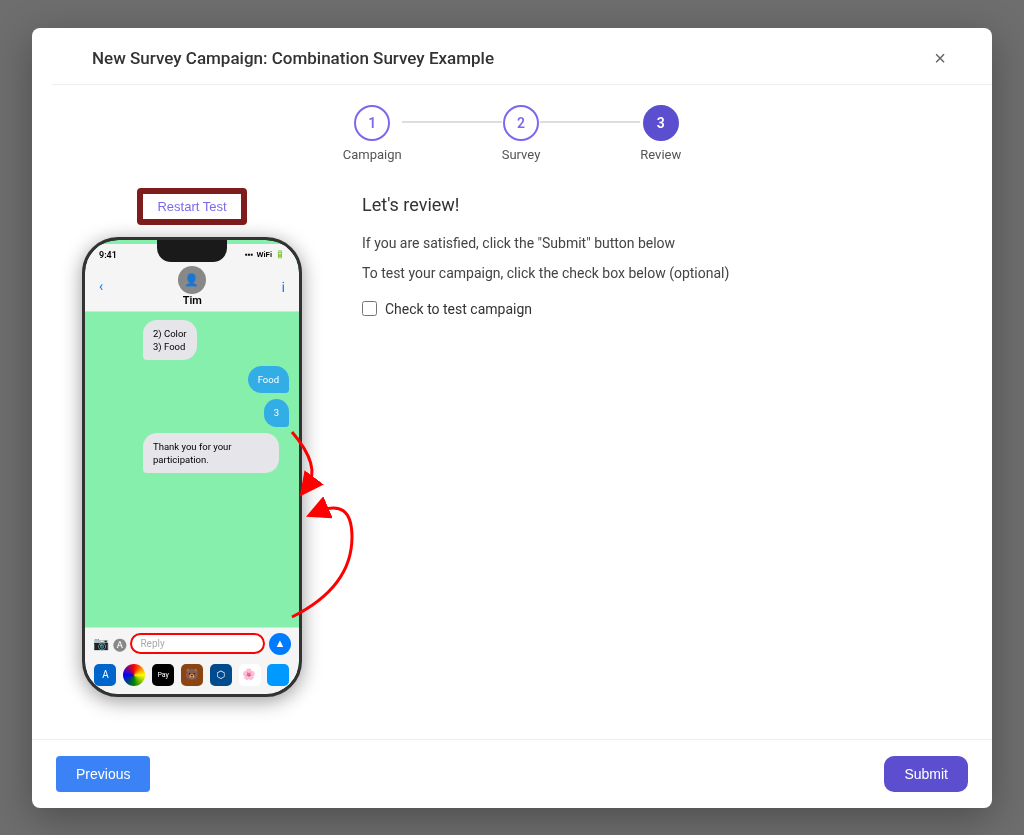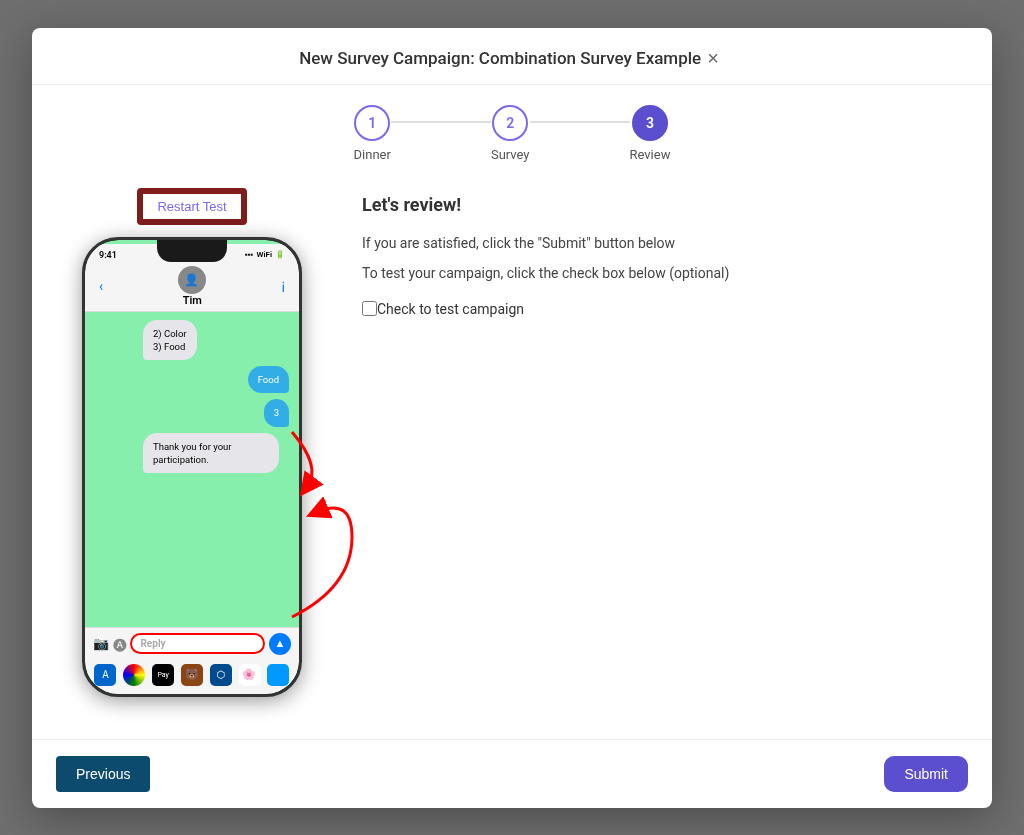--- a/index.html
+++ b/index.html
@@ -28,23 +28,24 @@
       min-height: 780px;
       position: relative;
       box-shadow: 0 10px 40px rgba(0,0,0,0.3);
       display: flex;
       flex-direction: column;
     }
 
     .modal-header {
       display: flex;
       align-items: center;
-      justify-content: center;
+      justify-content: space-between;
       padding: 18px 40px 14px;
       border-bottom: 1px solid #eee;
+      margin-left: 20px;
     }
 
     .modal-title {
       font-size: 17px;
       font-weight: 500;
       color: #333;
     }
 
     .close-btn {
       background: none;
@@ -233,21 +234,20 @@
     }
 
     .reply-input {
       flex: 1;
       background: #fff;
       border: 2px solid red;
       border-radius: 14px;
       padding: 3px 8px;
       font-size: 10px;
       color: #333;
-      font-weight: bold;
     }
 
     .send-btn-phone {
       background: #007AFF;
       border-radius: 50%;
       width: 22px;
       height: 22px;
       display: flex;
       align-items: center;
       justify-content: center;
@@ -281,37 +281,38 @@
     }
 
     
     .review-section {
       flex: 1;
       padding-top: 16px;
     }
 
     .review-title {
       font-size: 18px;
-      font-weight: 700;
+      font-weight: 400;
       color: #333;
       margin-bottom: 20px;
     }
 
     .review-item {
       display: flex;
       align-items: flex-start;
       gap: 10px;
       margin-bottom: 14px;
       font-size: 14px;
       color: #444;
     }
 
     .check-row {
       display: flex;
       align-items: center;
+      gap: 8px;
       margin-top: 20px;
     }
 
     .check-row input[type="checkbox"] {
       width: 15px;
       height: 15px;
       cursor: pointer;
     }
 
     .check-label {
@@ -323,21 +324,21 @@
     .modal-footer {
       display: flex;
       justify-content: space-between;
       align-items: center;
       padding: 16px 24px;
       border-top: 1px solid #eee;
       margin-top: auto;
     }
 
     .btn-previous {
-      background: #0c4a6e;
+      background: #3b82f6;
       color: #fff;
       border: none;
       border-radius: 4px;
       padding: 10px 20px;
       font-size: 14px;
       cursor: pointer;
     }
 
     .btn-submit {
       background: #5b4fcf;
@@ -379,21 +380,21 @@
     <div class="modal-header">
       <span class="modal-title">New Survey Campaign: Combination Survey Example</span>
       <button class="close-btn">×</button>
     </div>
 
     <div class="steps-row">
       <div class="step-item">
         <div class="step-circle inactive">
           <span>1</span>
         </div>
-        <span class="step-label">Dinner</span>
+        <span class="step-label">Campaign</span>
       </div>
       <div class="step-line"></div>
       <div class="step-item">
         <div class="step-circle inactive">
           <span>2</span>
         </div>
         <span class="step-label">Survey</span>
       </div>
       <div class="step-line"></div>
       <div class="step-item">

